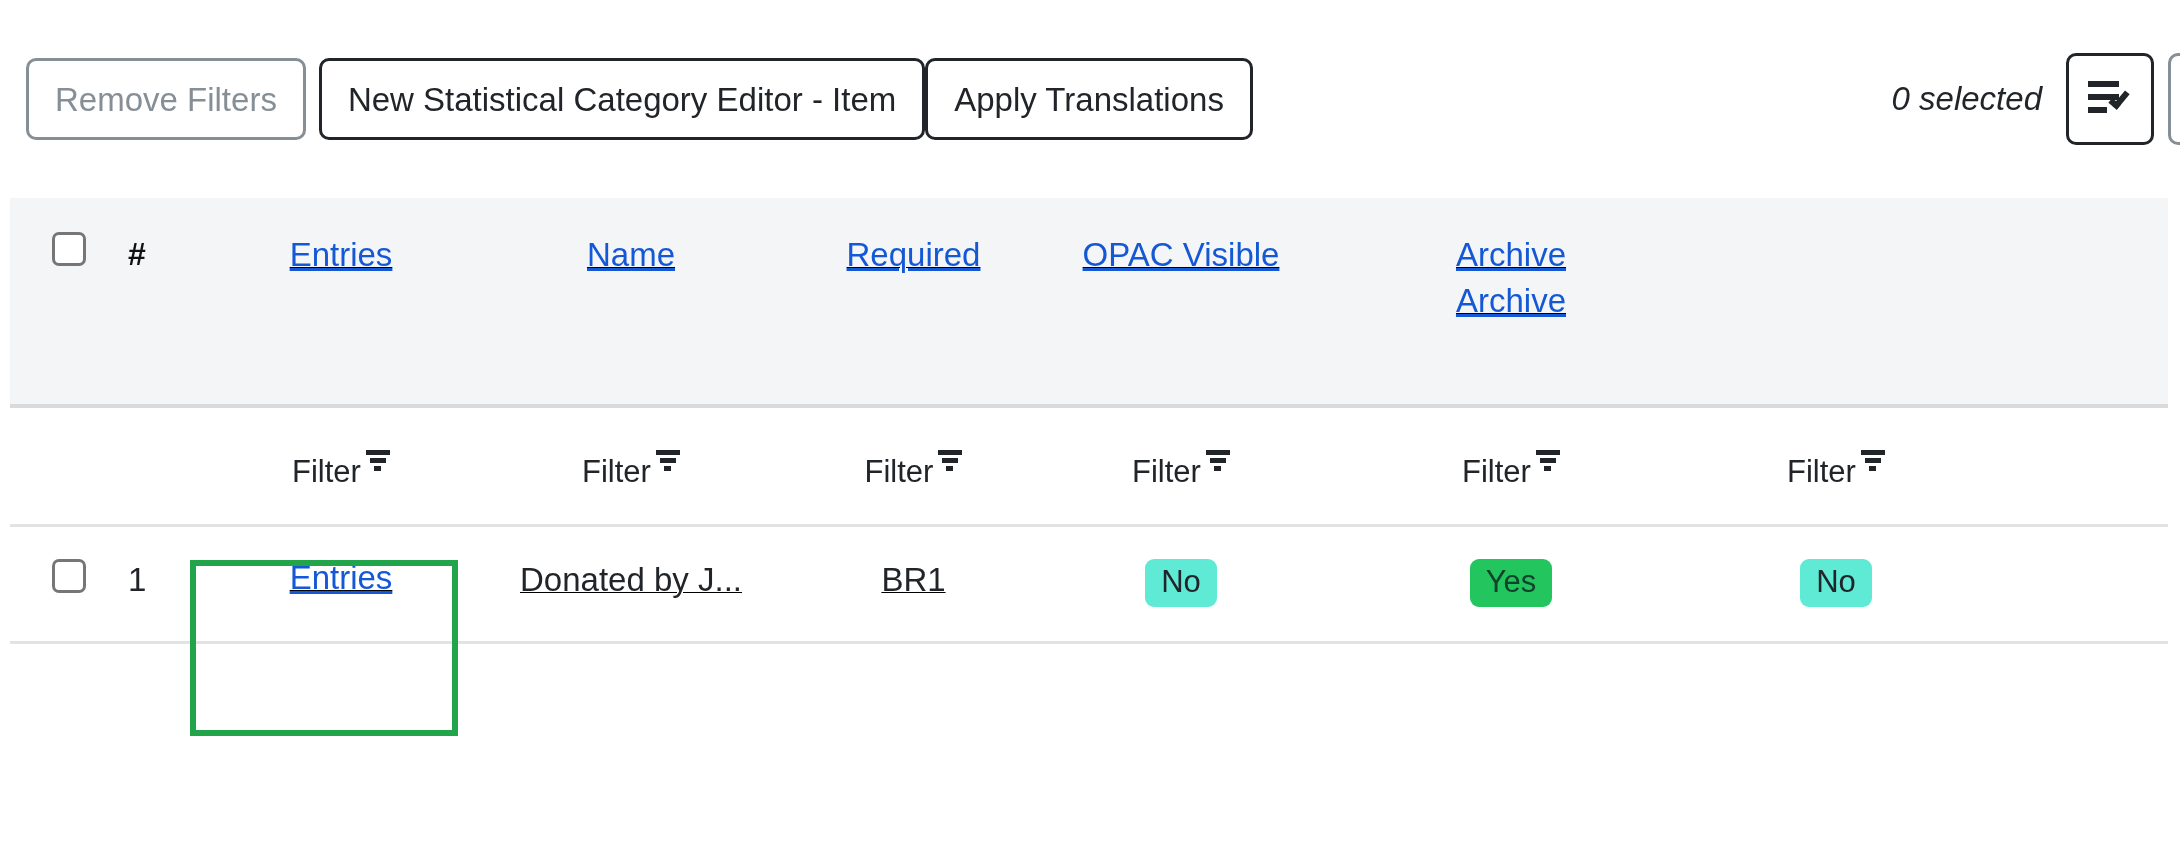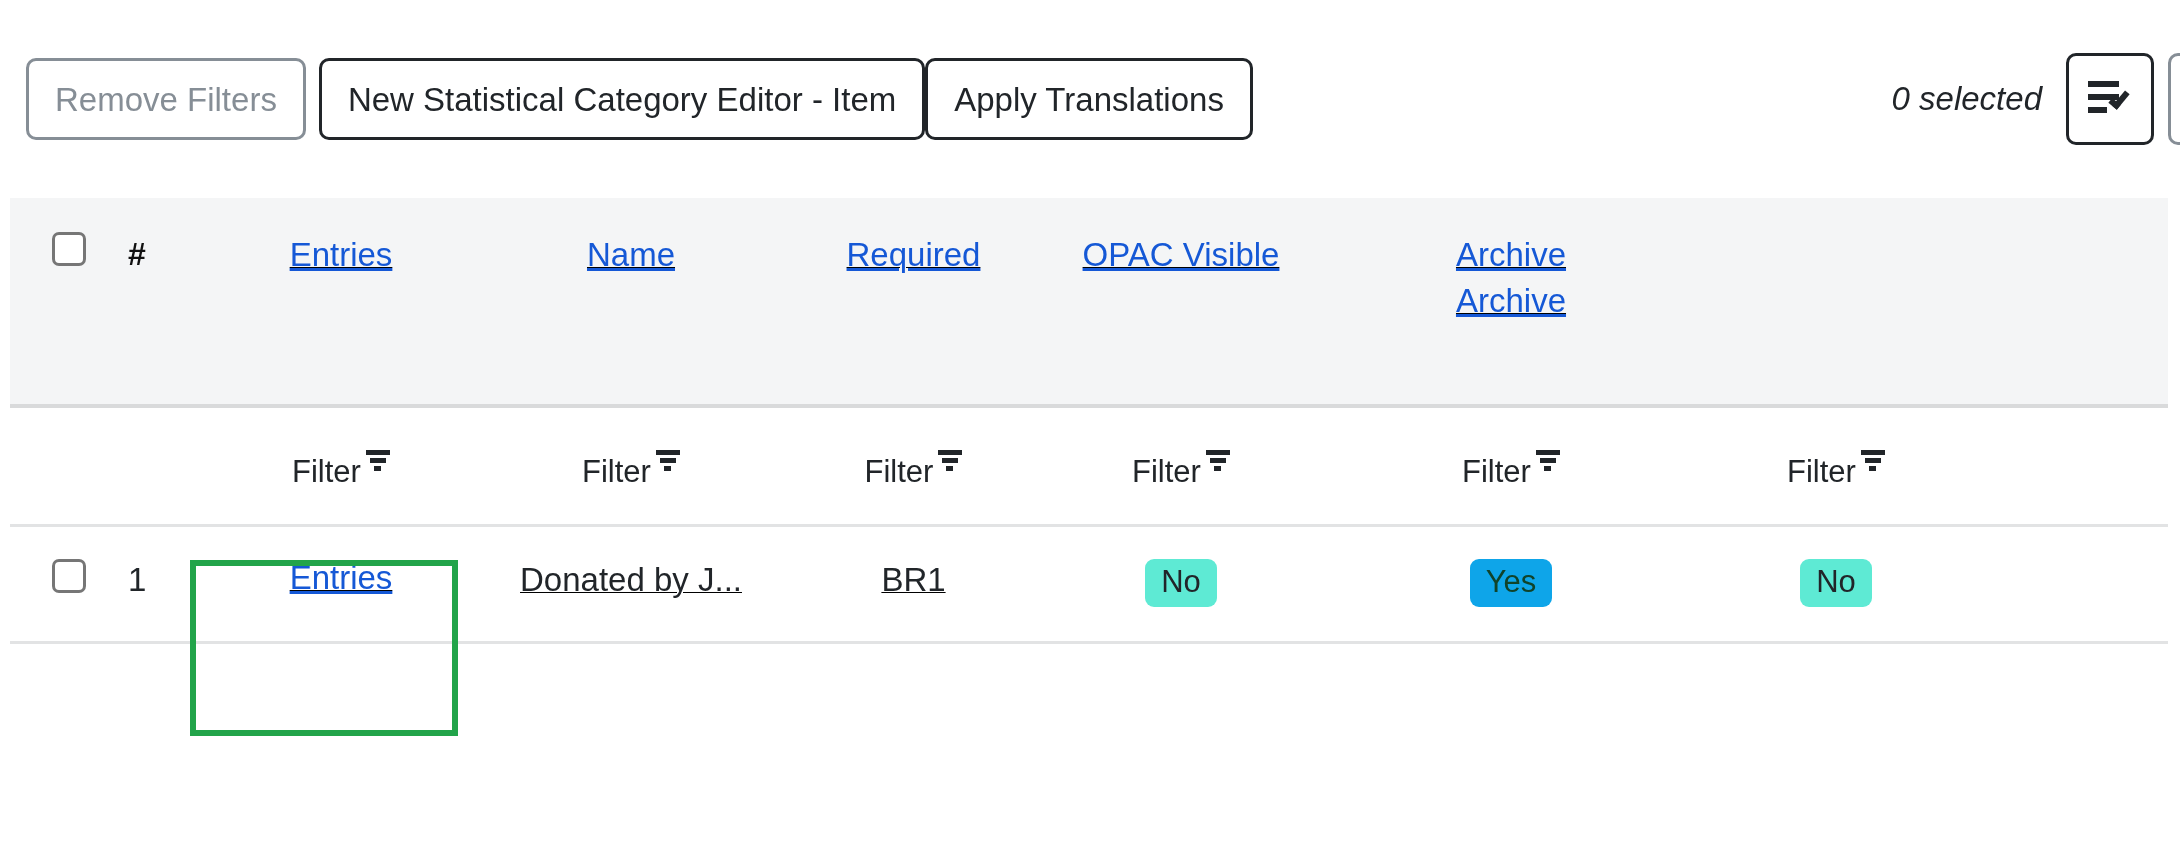--- a/index.html
+++ b/index.html
@@ -214,21 +214,21 @@
   }
 
   .badge {
     display: inline-block;
     font-size: 31px;
     padding: 6px 16px 8px 16px;
     border-radius: 9px;
     line-height: 1.1;
   }
   .badge-no  { background: #5eead4; color: #212529; }
-  .badge-yes { background: #0ea5e9; color: #10432a; }
+  .badge-yes { background: #22c55e; color: #10432a; }
 
   
   .highlight-box {
     position: absolute;
     left: 190px;
     top: 560px;
     width: 268px;
     height: 176px;
     border: 6px solid #22a44a;
     background: transparent;

